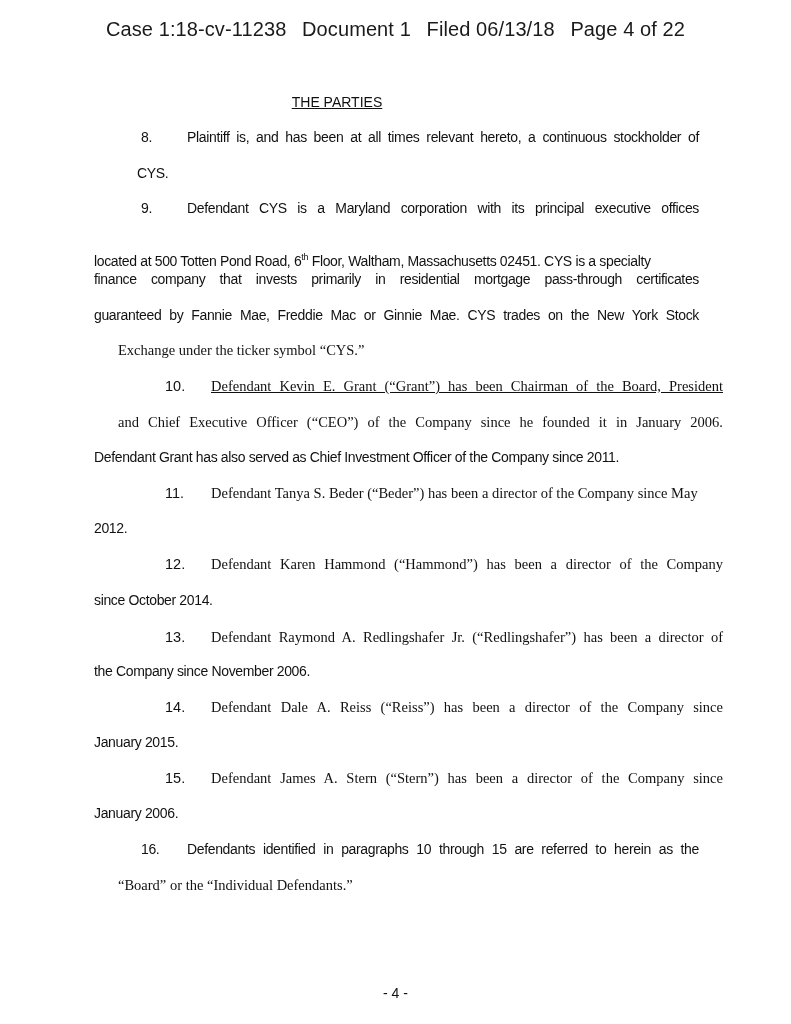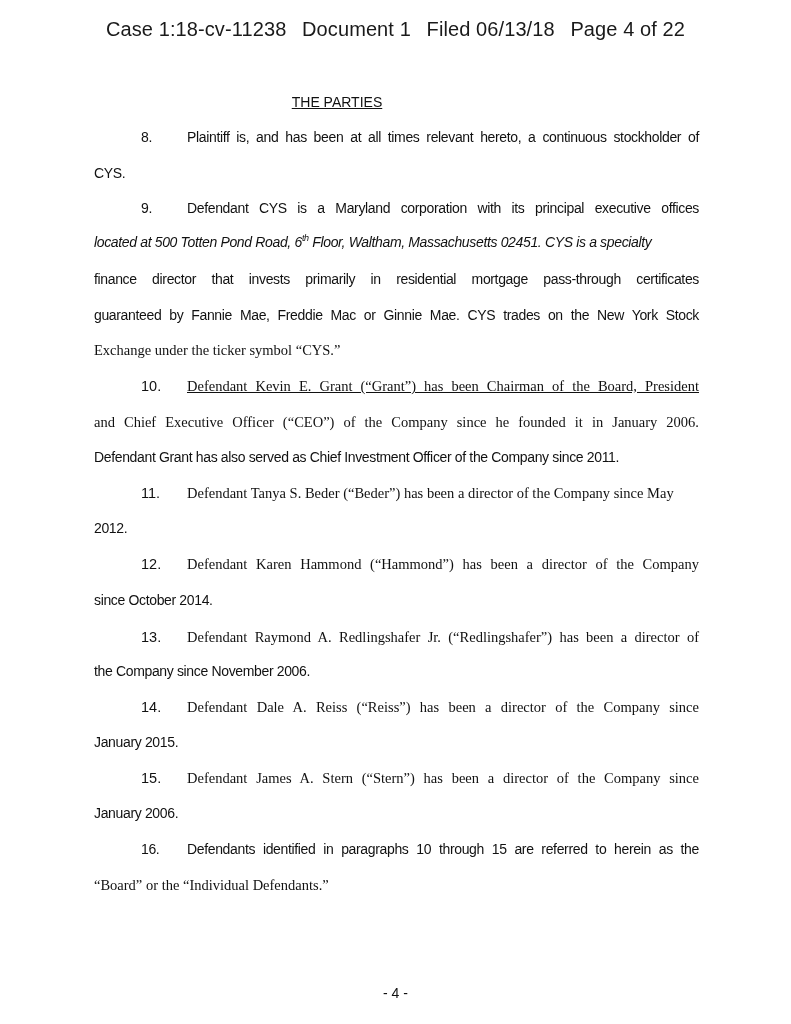--- a/index.html
+++ b/index.html
@@ -4,21 +4,21 @@
 <style>
   html, body { margin: 0; padding: 0; background: #ffffff; }
   body { width: 791px; height: 1024px; position: relative; overflow: hidden; color: #111; }
   .header { position: absolute; top: 18px; left: 0; width: 791px; text-align: center;
     font-family: "Liberation Sans", sans-serif; font-size: 20px; color: #1a1a1a; letter-spacing: 0.1px; }
   .header span { margin: 0 5px; }
   .title { position: absolute; top: 94px; left: 0; width: 674px; text-align: center;
     font-family: "Liberation Sans", sans-serif; font-size: 14px; text-decoration: underline; }
   .line { position: absolute; left: 94px; width: 605px; font-size: 14px; white-space: nowrap; line-height: 18px; }
   .sans { font-family: "Liberation Sans", sans-serif; letter-spacing: -0.35px; }
-  .serif { font-family: "Liberation Serif", serif; font-size: 14.5px; }
+  .serif { font-family: "Liberation Serif", serif; font-size: 14.5px; margin-left: 24px; }
   .just { text-align: justify; text-align-last: justify; }
   .num { display: inline-block; width: 93px; padding-left: 47px; box-sizing: border-box; font-family: "Liberation Sans", sans-serif; }
   sup { font-size: 9px; vertical-align: super; line-height: 0; }
   .footer { position: absolute; top: 985px; left: 0; width: 791px; text-align: center;
     font-family: "Liberation Sans", sans-serif; font-size: 14px; }
 </style>
 </head>
 <body>
 
 <div class="header">
@@ -26,27 +26,27 @@
   <span>Document 1</span>
   <span>Filed 06/13/18</span>
   <span>Page 4 of 22</span>
 </div>
 
 <div class="title">THE PARTIES</div>
 
 <div class="line sans just" style="top:128px;">
   <span class="num">8.</span><span>Plaintiff is, and has been at all times relevant hereto, a continuous stockholder of</span>
 </div>
-<div class="line sans" style="top:164px;">CYS.</div>
+<div class="line sans" style="top:164px;margin-left:43px;">CYS.</div>
 
 <div class="line sans just" style="top:199px;">
   <span class="num">9.</span><span>Defendant CYS is a Maryland corporation with its principal executive offices</span>
 </div>
-<div class="line sans" style="top:233px;font-style:italic;"><span>located at 500 Totten Pond Road, 6</span><sup>th</sup><span> Floor, Waltham, Massachusetts 02451.   CYS is a specialty</span></div>
-<div class="line sans just" style="top:270px;">finance director that invests primarily in residential mortgage pass-through certificates</div>
+<div class="line sans" style="top:252px;"><span>located at 500 Totten Pond Road, 6</span><sup>th</sup><span> Floor, Waltham, Massachusetts 02451.   CYS is a specialty</span></div>
+<div class="line sans just" style="top:270px;">finance company that invests primarily in residential mortgage pass-through certificates</div>
 <div class="line sans just" style="top:306px;">guaranteed by Fannie Mae, Freddie Mac or Ginnie Mae.  CYS trades on the New York Stock</div>
 <div class="line serif" style="top:341px;">Exchange under the ticker symbol “CYS.”</div>
 
 <div class="line serif just" style="top:377px;text-decoration:underline;">
   <span class="num">10.</span><span>Defendant Kevin E. Grant (“Grant”) has been Chairman of the Board, President</span>
 </div>
 <div class="line serif just" style="top:413px;">and Chief Executive Officer (“CEO”) of the Company since he founded it in January 2006.</div>
 <div class="line sans" style="top:448px;">Defendant Grant has also served as Chief Investment Officer of the Company since 2011.</div>
 
 <div class="line serif" style="top:484px;">

